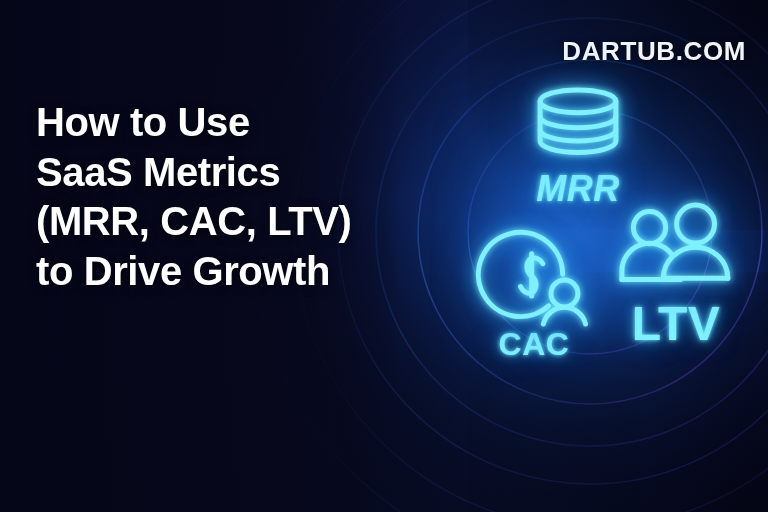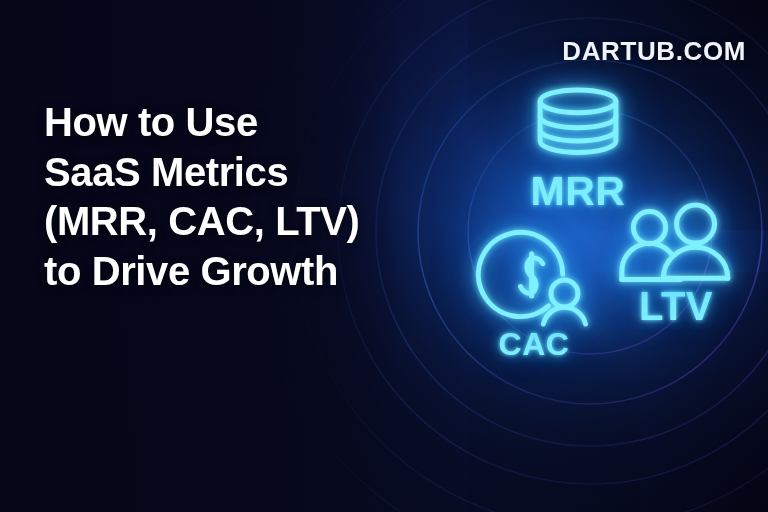--- a/index.html
+++ b/index.html
@@ -94,21 +94,21 @@
         rgba(5,6,24,0.97) 0%,
         rgba(6,7,26,0.95) 55%,
         rgba(7,9,30,0.70) 82%,
         rgba(8,10,34,0.18) 97%,
         rgba(8,10,34,0) 100%);
   }
 
   
   .title {
     position: absolute;
-    left: 44px;
+    left: 36px;
     top: 98px;
     width: 372px;
     color: #ffffff;
     font-size: 40px;
     font-weight: bold;
     line-height: 1.24;
     letter-spacing: -0.4px;
     white-space: pre-line;
     text-shadow: 0 2px 10px rgba(0,0,0,0.55);
   }
@@ -151,29 +151,29 @@
     fill: none;
     stroke: #7ef0ff;
     stroke-width: 5;
     stroke-linecap: round;
     stroke-linejoin: round;
     vector-effect: non-scaling-stroke;
   }
 
   
   #metric-mrr { left: 505px; top: 88px; width: 146px; }
-  #metric-mrr .metric-label { font-size: 41px; margin-top: 8px; }
+  #metric-mrr .metric-label { font-size: 36px; margin-top: 8px; font-style: italic; }
 
   
   #metric-cac { left: 470px; top: 228px; width: 128px; }
   #metric-cac .metric-label { font-size: 32px; margin-top: 2px; }
 
   
   #metric-ltv { left: 615px; top: 208px; width: 122px; }
-  #metric-ltv .metric-label { font-size: 40px; margin-top: 0; }
+  #metric-ltv .metric-label { font-size: 48px; margin-top: 12px; }
 </style>
 </head>
 <body>
 
 <div id="banner">
 
   <div class="bg-base"></div>
   <div class="bg-glow"></div>
   <div class="bg-glow-core"></div>
 

